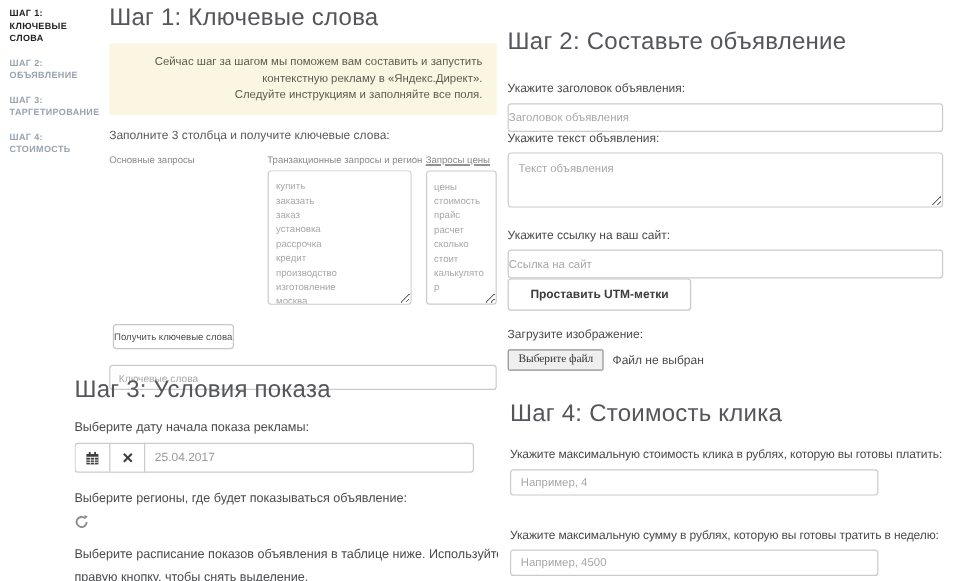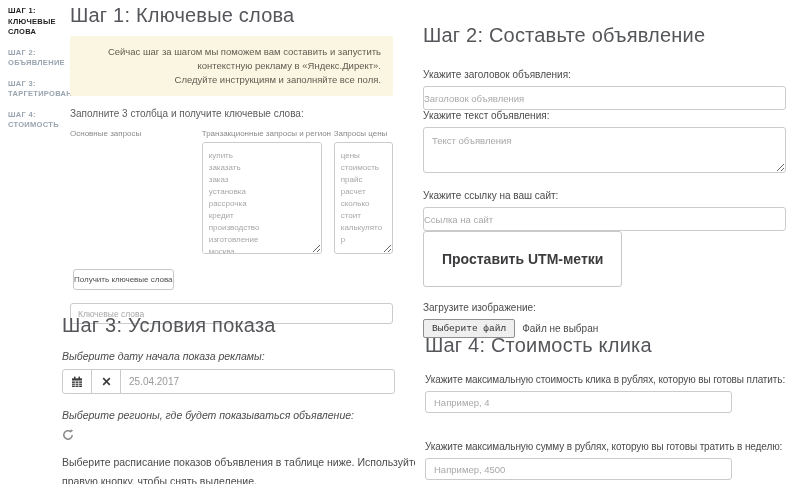--- a/index.html
+++ b/index.html
@@ -10,43 +10,43 @@
   }
   
   .sidebar { position:absolute; left:8px; top:6px; width:76px; }
   .side-item { margin-bottom:10px; font-size:7.5px; letter-spacing:.3px;
     line-height:1.4; color:#98a4af; cursor:pointer; font-weight:bold; }
   .side-item.active { color:#222; }
   
   .h-title { font-size:20px; font-weight:400; color:#55565a; letter-spacing:.2px; }
   .lbl { font-size:10px; color:#4a4b4d; }
   
-  .step1 { position:absolute; left:70px; top:4px; width:323px; }
+  .step1 { position:absolute; left:91px; top:4px; width:323px; }
   .infobox { margin-top:9px; background:#faf6e1; padding:9px 12px;
     font-size:9.5px; line-height:14px; color:#5e5c50; border-radius:2px;text-align:right; }
   .cols-hint { margin-top:12px; font-size:10px; color:#5c5c5e; }
   .kw-columns { margin-top:10px; display:flex; }
   .kw-col1 { width:107px; margin-right:26px; }
   .kw-col2 { width:120px; margin-right:12px; }
-  .kw-col3 { width:60px; }
+  .kw-col3 { width:60px;text-decoration:underline; }
   .kw-head { font-size:8px; color:#8a8a8a; margin-bottom:4px; white-space:nowrap; }
   textarea.kw-area { width:100%; height:112px; border:1px solid #cbcbcb;
     border-radius:3px; padding:7px 6px; font-family:"Liberation Sans",sans-serif;
     font-size:8px; line-height:12px; color:#a8a8a8; resize:both; outline:none; }
   .btn { display:inline-block; background:#fff; border:1px solid #c8c8c8;
     border-radius:3px; color:#4f4f4f; cursor:pointer;
     font-family:"Liberation Sans",sans-serif; }
   .get-kw-btn { margin-top:11px; margin-left:3px; font-size:8px; padding:5px 0; }
   .kw-input { margin-top:13px; width:100%; height:21px; border:1px solid #cbcbcb;
     border-radius:3px; padding:0 7px; font-size:8.5px; color:#888;
     font-family:"Liberation Sans",sans-serif; outline:none; }
   .kw-input::placeholder { color:#a8a8a8; }
   
   .step3 { position:absolute; left:62px; top:314px; width:353px; overflow:hidden; }
-  .step3 .lbl { display:block;font-style:italic; }
+  .step3 .lbl { display:block; }
   .date-label { margin-top:13px; font-size:10.5px; }
   .date-group { margin-top:7px; display:flex; width:333px; height:25px; }
   .icon-btn { width:30px; height:25px; border:1px solid #cbcbcb; background:#fff;
     display:flex; align-items:center; justify-content:center; cursor:pointer; }
   .icon-btn + .icon-btn { margin-left:-1px; }
   .icon-btn:first-child { border-radius:3px 0 0 3px; }
   .date-input { flex:1; margin-left:-1px; border:1px solid #cbcbcb;
     border-radius:0 3px 3px 0; padding:0 8px; font-size:10px; color:#999;
     font-family:"Liberation Sans",sans-serif; outline:none; }
   .regions-label { margin-top:15px; font-size:10.5px; }
@@ -58,26 +58,26 @@
   .step2 .h-title { margin-bottom:22px; }
   .f-label { display:block; font-size:10px; margin-bottom:6px; }
   .t-input { width:100%; height:24px; border:1px solid #cbcbcb; border-radius:3px;
     padding:0 0; font-size:9.5px; color:#555; 
     font-family:"Liberation Sans",sans-serif; outline:none; }
   .t-input::placeholder, textarea.t-area::placeholder { color:#a8a8a8; }
   textarea.t-area { width:100%; height:46px; border:1px solid #cbcbcb;
     border-radius:3px; padding:7px 8px; font-size:9.5px; color:#555;
     margin-bottom:13px; resize:both; outline:none;
     font-family:"Liberation Sans",sans-serif; }
-  .utm-btn { font-size:14px; font-weight:bold; color:#3c3c3e;
-    padding:19px 18px; margin-bottom:15px; }
+  .utm-btn { font-size:10px; font-weight:bold; color:#3c3c3e;
+    padding:7px 18px; margin-bottom:15px; }
   .file-row { display:flex; align-items:center; margin-top:0; }
   .file-btn { border:1px solid #8f8f8f; background:#efefef; border-radius:2px;
     font-size:9.5px; color:#333; padding:3px 8px; cursor:pointer;
-    font-family:Liberation Mono, monospace; }
+    font-family:Liberation Serif, serif; }
   .file-status { margin-left:7px; font-size:10px; color:#4a4b4d; }
   .step4 { position:absolute; left:425px; top:334px; width:380px; }
   .step4 .h-title { margin-bottom:17px; }
   .step4 .f-label { white-space:nowrap; letter-spacing:-.1px; }
   .s4-input { width:307px; height:22px; border:1px solid #cbcbcb; border-radius:3px;
     padding:0 8px; font-size:9.5px; color:#555; margin-bottom:28px;
     font-family:"Liberation Sans",sans-serif; outline:none; }
   .s4-input::placeholder { color:#a8a8a8; }
   svg { display:block; }
 </style>

